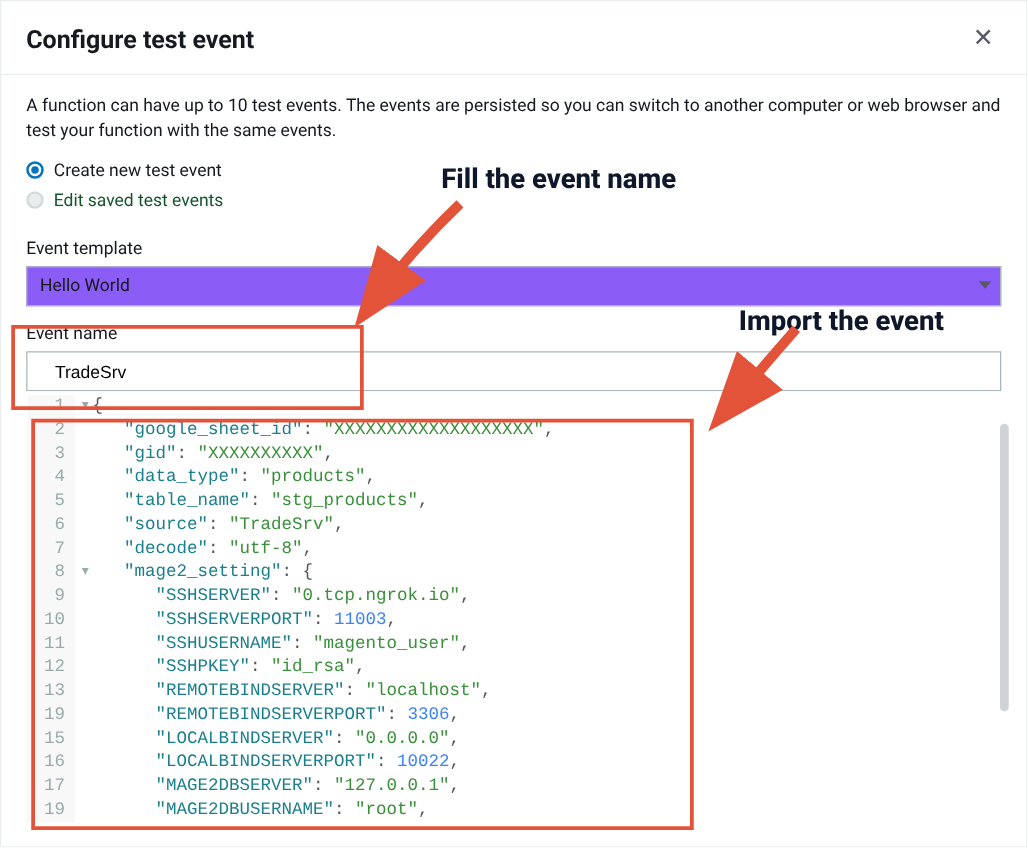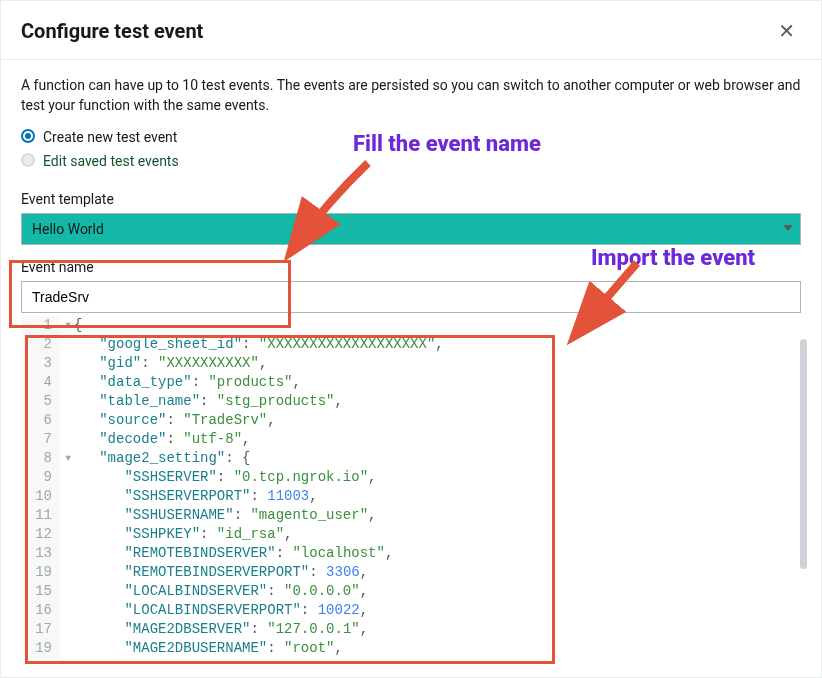--- a/index.html
+++ b/index.html
@@ -13,28 +13,28 @@
   .radio-group { margin-bottom:14px; font-size:14px; }
   .radio-row { display:flex; align-items:flex-start; gap:8px; height:24px; }
   .radio { width:14px; height:14px; border-radius:50%; border:2px solid #aab7b8; display:inline-flex; align-items:center; justify-content:center; }
   .radio.selected { border-color:#0073bb; }
   .radio.selected::after { content:""; width:6px; height:6px; border-radius:50%; background:#0073bb; }
   .radio.disabled { border-color:#d5dbdb; background:#eaeded; }
   .radio-label { }
   .radio-label.disabled { color:#14532d; }
   .field-label { font-size:14px; margin-bottom:6px; }
   .select-wrap { position:relative; margin-bottom:14px; }
-  .select { width:100%; height:32px; border:1px solid #aab7b8; padding:0 28px 0 10px; font-size:14px; background:#14b8a6; display:flex; align-items:center; }
+  .select { width:100%; height:32px; border:1px solid #aab7b8; padding:0 28px 0 10px; font-size:14px; background:#8b5cf6; display:flex; align-items:center; }
   .select-caret { position:absolute; right:8px; top:12px; width:0; height:0; border-left:5px solid transparent; border-right:5px solid transparent; border-top:6px solid #545b64; }
-  .text-input { width:100%; height:32px; border:1px solid #aab7b8; padding:0 10px; font-size:14px; }
+  .text-input { width:100%; height:32px; border:1px solid #aab7b8; padding:0 22px; font-size:14px; }
   .event-name-block { margin-bottom:0; }
   .highlight-box { position:absolute; border:3px solid #e2533a; background:transparent; pointer-events:none; }
   .hl-eventname { left:8px; top:259px; width:282px; height:68px; }
   .hl-code { left:24px; top:334px; width:530px; height:329px; }
-  .annotation { position:absolute; font-weight:800; font-size:22px; color:#6d28d9; text-shadow:0 0 2px #fff,0 0 2px #fff; pointer-events:none; }
+  .annotation { position:absolute; font-weight:800; font-size:22px; color:#0f172a; text-shadow:0 0 2px #fff,0 0 2px #fff; pointer-events:none; }
   .ann1 { left:352px; top:130px; }
   .ann2 { left:590px; top:244px; }
   .arrow { position:absolute; pointer-events:none; }
 
   
   .editor-wrap { position:relative; border:0; }
   .editor { display:flex; font-family: Menlo, Consolas, "Courier New", monospace; font-size:14px; line-height:19px; border:1px solid transparent; background:#fff; padding-top:2px; }
   .gutter { width:38px; text-align:right; color:#9aa; background:#f8f8f8; padding-right:8px; user-select:none; }
   .gutter .ln { height:19px; }
   .code { flex:1; white-space:pre; padding-left:4px; }

